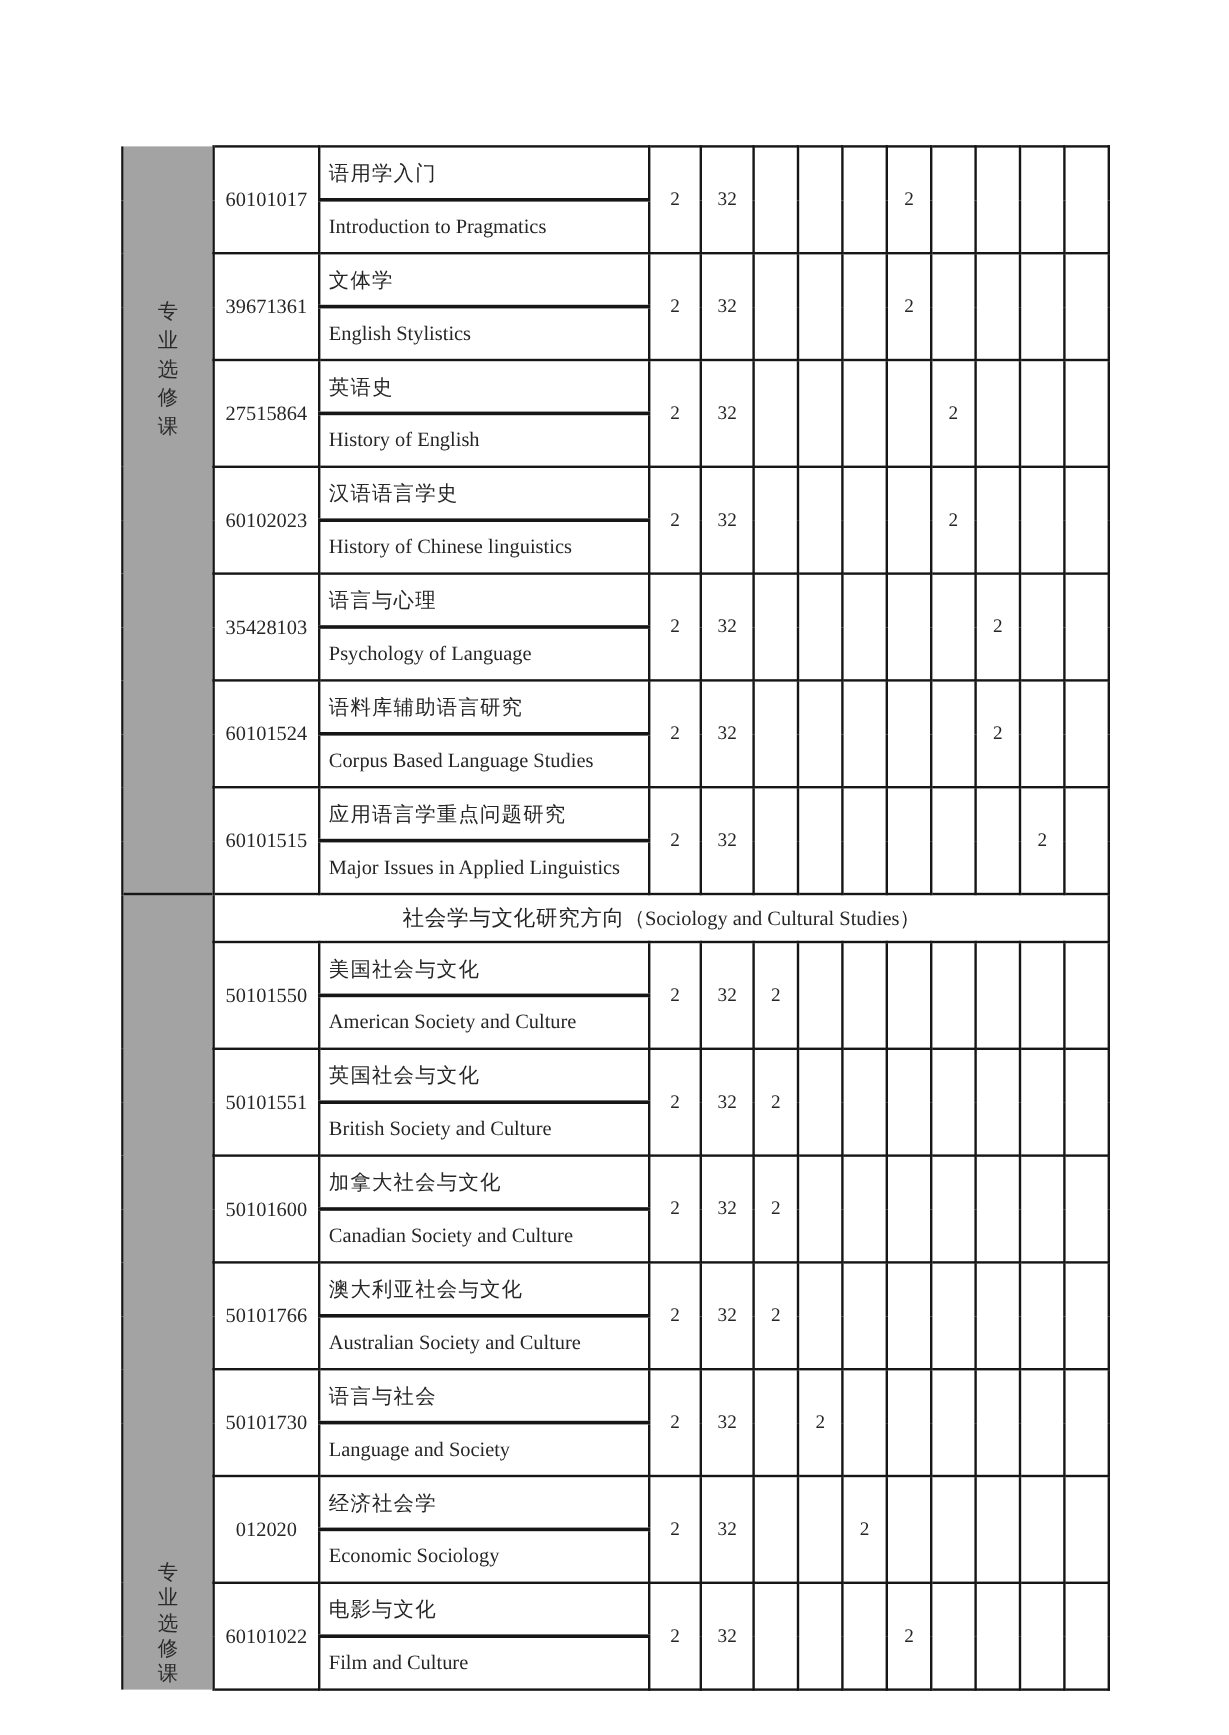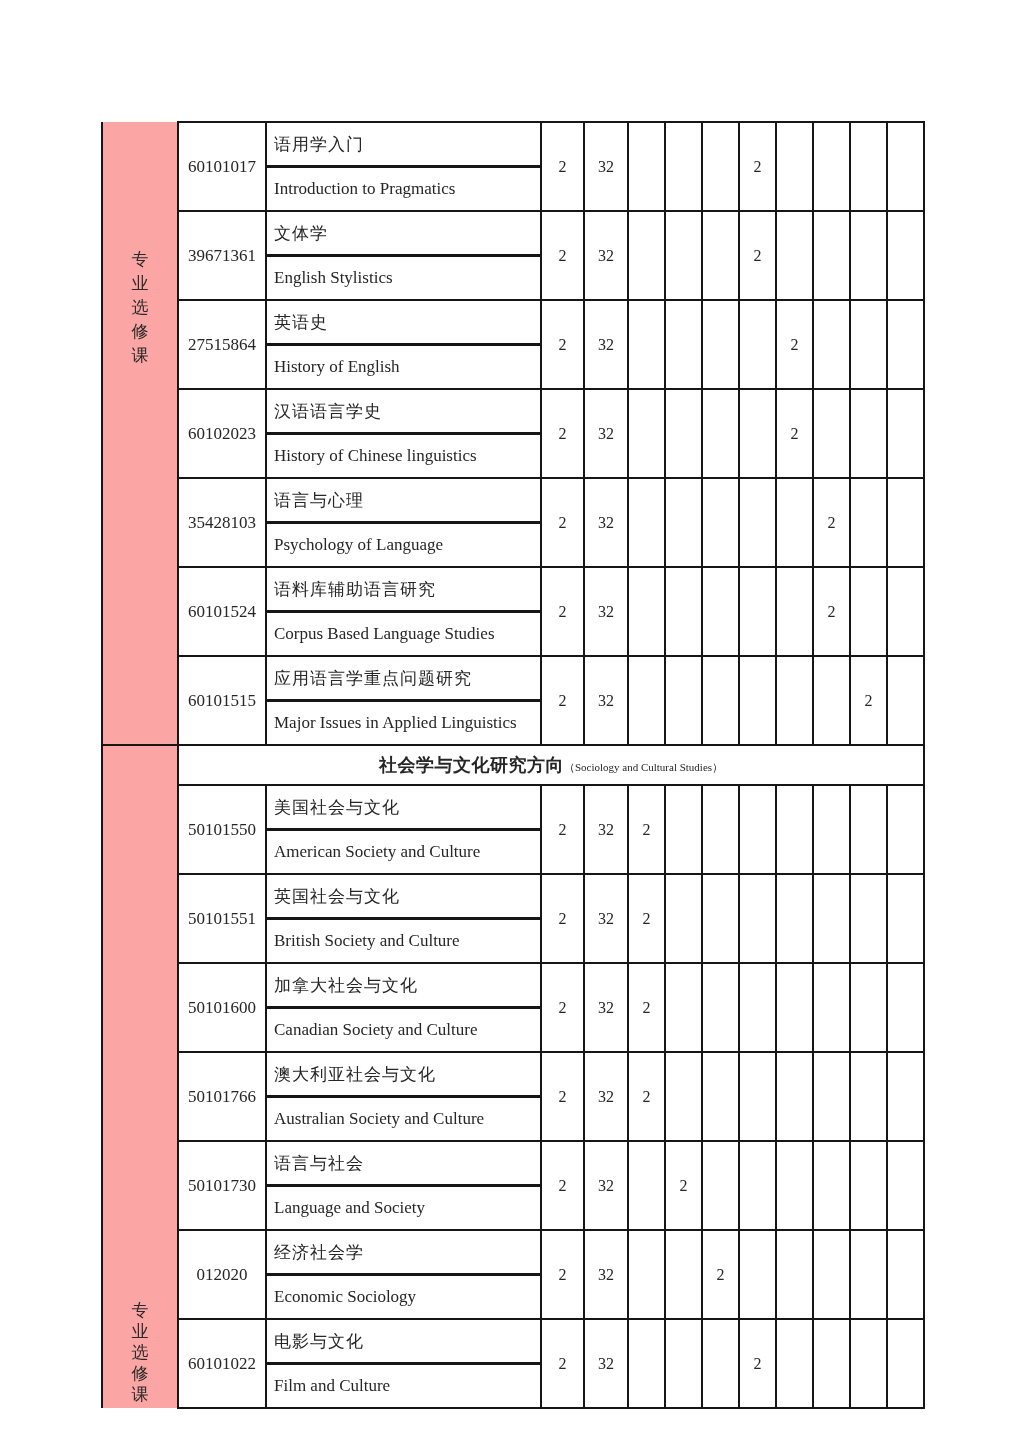--- a/index.html
+++ b/index.html
@@ -25,21 +25,21 @@
   td {
     border: 2px solid #161616;
     padding: 0;
     overflow: hidden;
   }
   
   td.side {
     border-top: none;
     border-bottom: none;
     vertical-align: top;
-    background: #fca5a5;
+    background: #a3a3a3;
   }
   td.side2 {
     vertical-align: bottom;
     border-top: 2px solid #161616;
   }
   .vtext {
     width: 20px;
     margin: 0 auto;
     word-break: break-all;
     font-size: 17px;
@@ -74,22 +74,22 @@
     text-align: center;
     vertical-align: middle;
     font-size: 16px;
   }
   td.dirheader {
     height: 38px;
     text-align: center;
     vertical-align: middle;
     font-size: 17px;
   }
-  .dz { font-weight: bold; font-size: 18px; letter-spacing: 0.5px; }
-  .de { font-size: 11px; }
+  .dz { font-weight: normal; font-size: 18px; letter-spacing: 0.5px; }
+  .de { font-size: 17px; }
 </style>
 </head>
 <body>
 
 <table class="curriculum">
   <colgroup>
     <col style="width:76px">
       <col style="width:88px">
       <col style="width:275px">
     <col style="width:43px">

